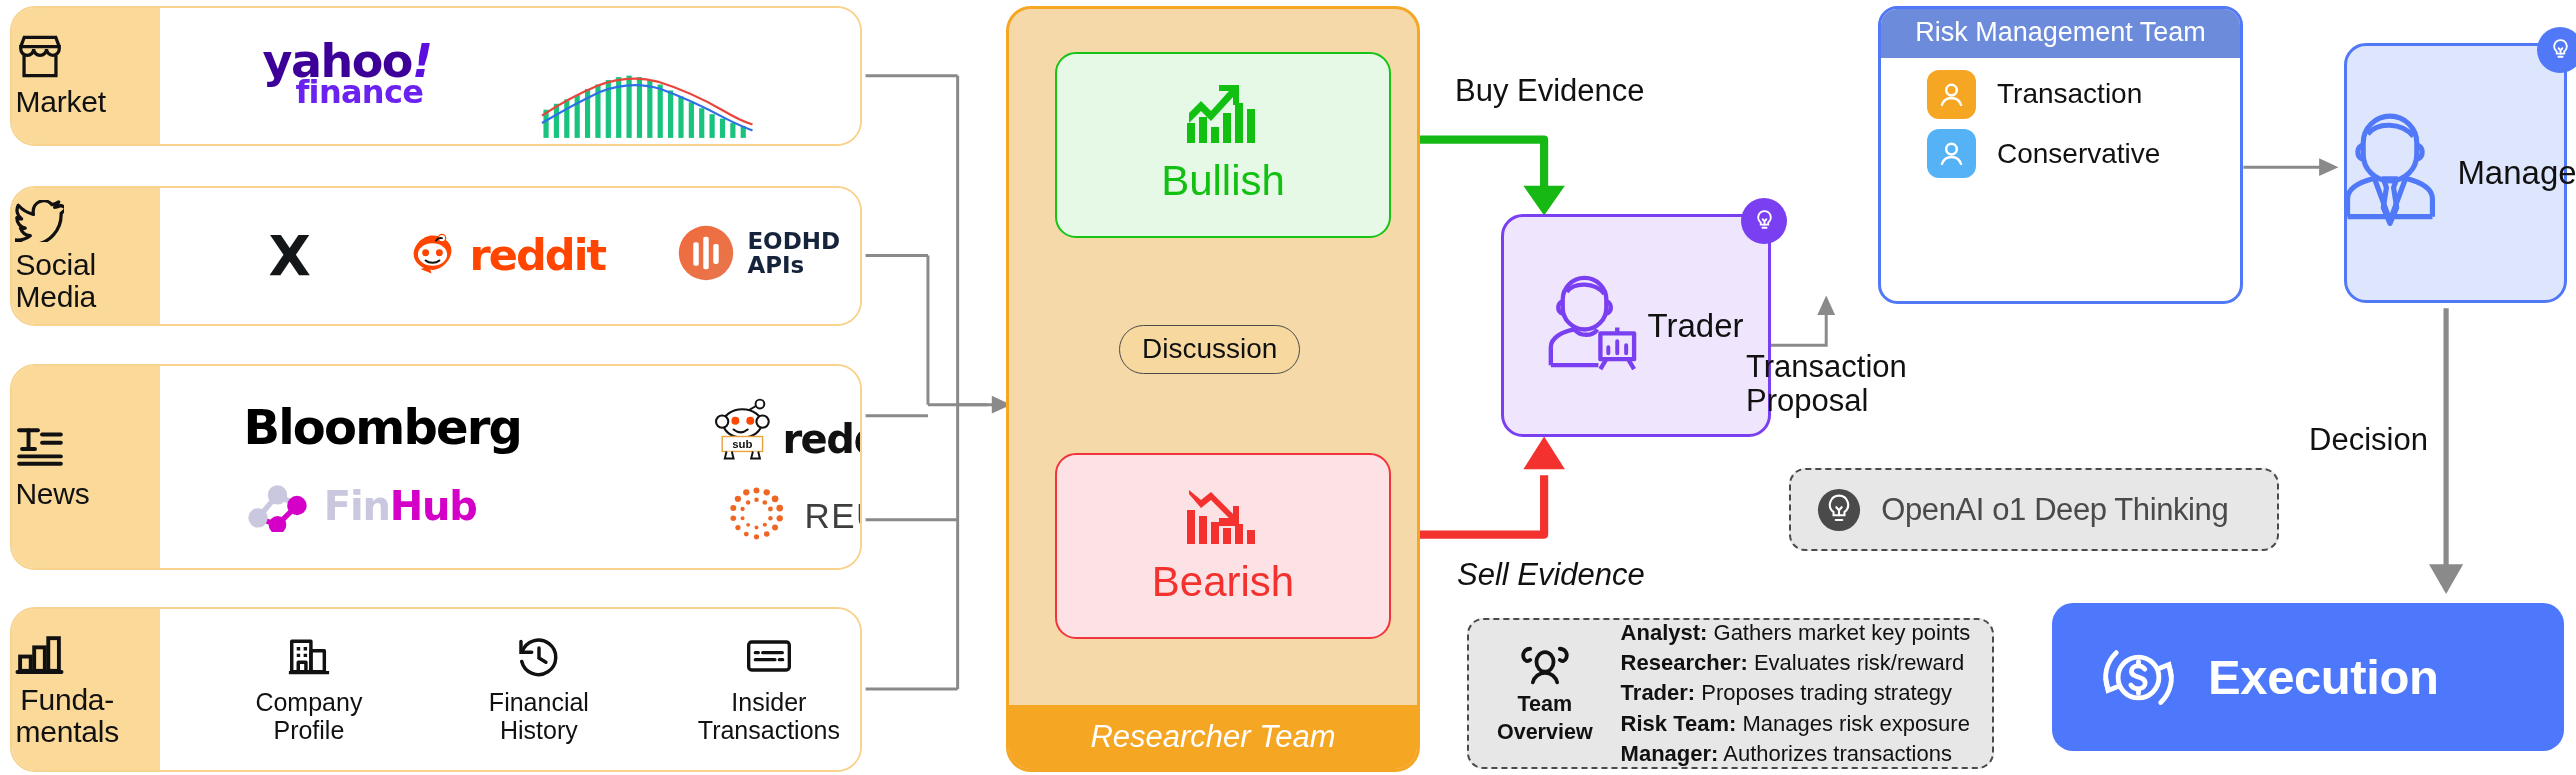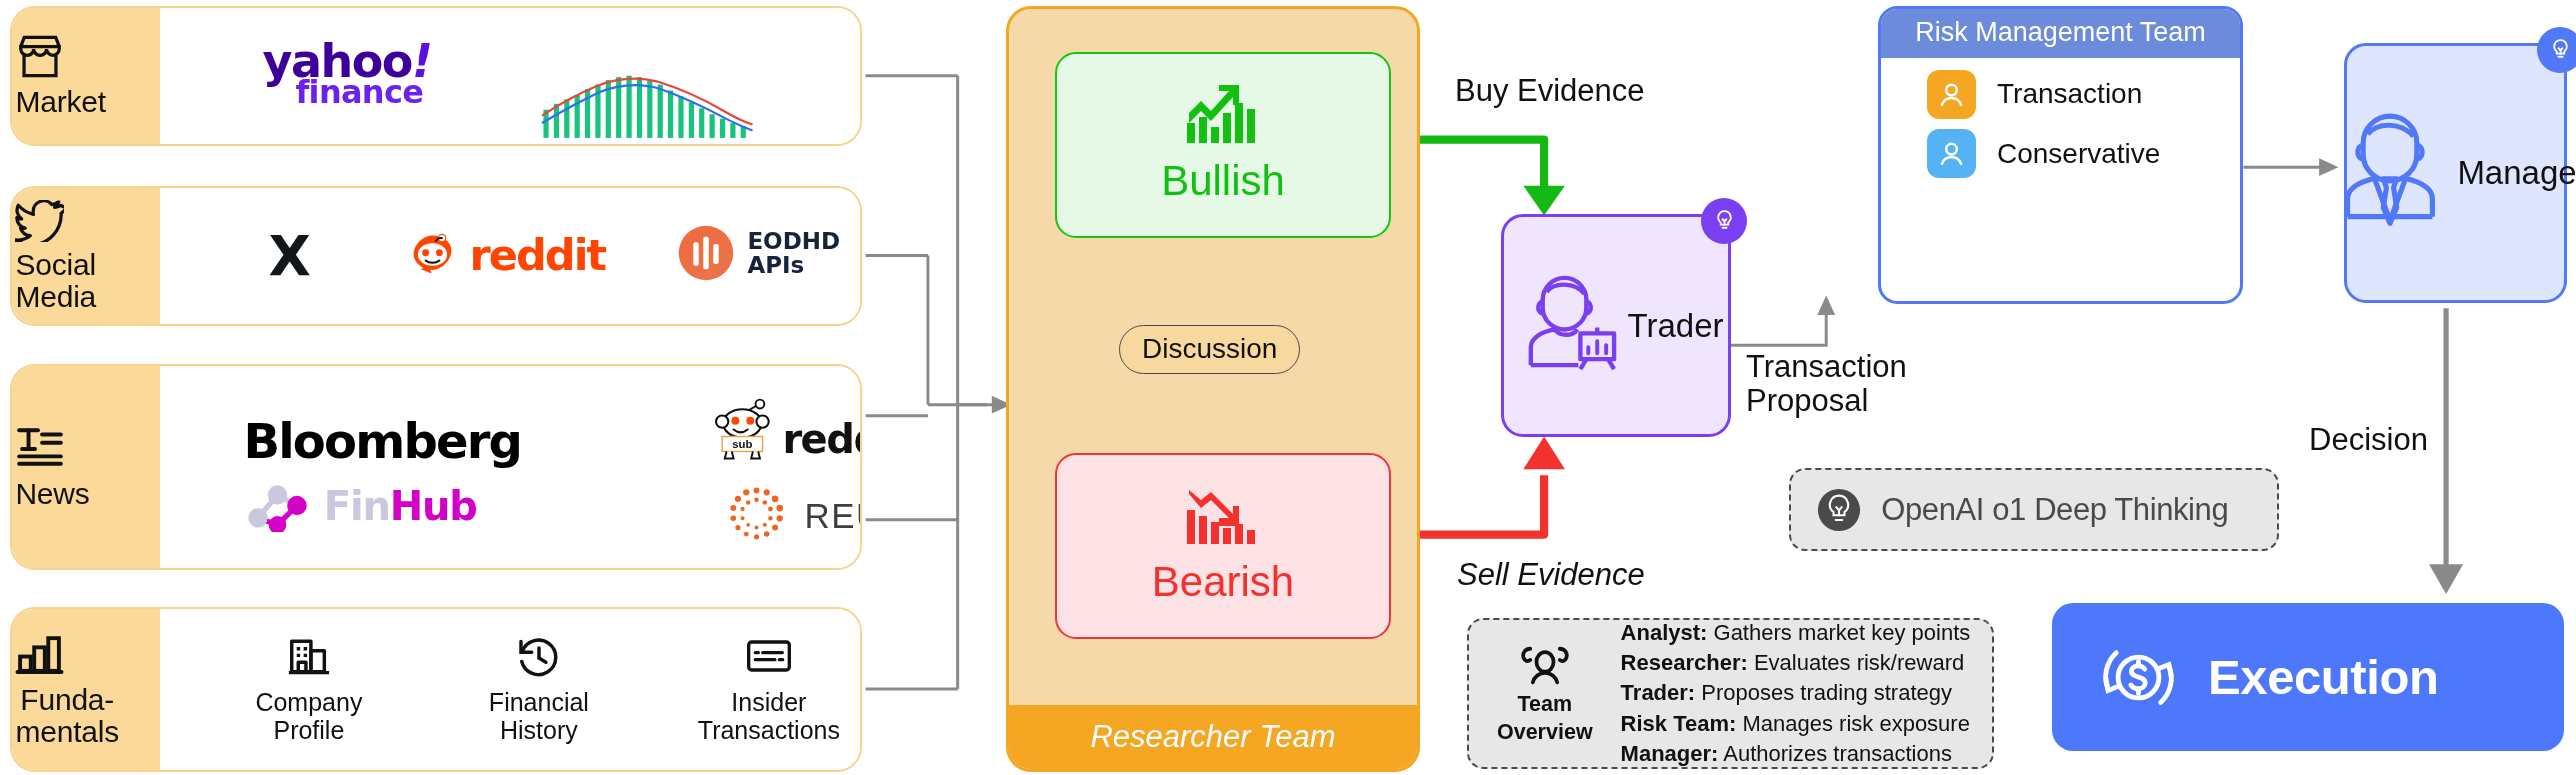--- a/index.html
+++ b/index.html
@@ -38,21 +38,21 @@
   .chartbox { position:relative; }
 
   .xlogo { font-family:"DejaVu Sans", sans-serif; font-size:55px; font-weight:700; color:#14171A; letter-spacing:-2.2px; }
 
   .reddit-wm { display:flex; align-items:center; gap:9px; }
   .reddit-wm .txt { font-size:43px; font-weight:700; color:#FF4500; letter-spacing:-1.9px; font-family:"DejaVu Sans",sans-serif;}
 
   .eodhd { display:flex; align-items:center; gap:12px; }
   .eodhd .txt { font-size:23px; font-weight:700; color:#16243B; line-height:1.05; letter-spacing:0px; font-family:"DejaVu Sans",sans-serif;}
 
-  .bloomberg { font-size:48px; font-weight:700; color:#000; letter-spacing:-1.8px; font-family:"DejaVu Sans", sans-serif;margin-top:14px; }
+  .bloomberg { font-size:48px; font-weight:700; color:#000; letter-spacing:-1.8px; font-family:"DejaVu Sans", sans-serif; }
 
   .finhub { display:flex; align-items:center; gap:10.4px; }
   .finhub .txt { font-size:40px; font-weight:700; letter-spacing:-1.2px; font-family:"DejaVu Sans", sans-serif;}
   .finhub .txt .a { color:#C9C8DE; }
   .finhub .txt .b { color:#D400C8; }
 
   .subreddit { display:flex; align-items:flex-end; gap:6px; }
   .subreddit .txt { font-size:40px; font-weight:700; color:#111; letter-spacing:-1.5px; font-family:"DejaVu Sans", sans-serif;}
 
   .reuters { display:flex; align-items:center; gap:15px; }
@@ -454,21 +454,21 @@
         </svg>
       </span>
       <div class="lbl">Bearish</div>
     </div>
 
     <div class="researcher-footer">
       <span>Researcher Team</span>
     </div>
   </div>
 
-  <div class="agentbox trader" style="left:1501px; top:214px; width:230px; height:223px;">
+  <div class="agentbox trader" style="left:1501px; top:214px; width:270px; height:223px;">
     <span style="margin-top:-4.5px;">
       <svg width="119" height="111" viewBox="0 0 60 56" fill="none" stroke="#7B3FF2" stroke-width="2.2" stroke-linejoin="round">
         <path d="M17 16a11 11 0 0 1 22 0v4a11 11 0 0 1-22 0z"></path>
         <path d="M17 17c-2.6 0-3.4 5 0 6M39 17c2.6 0 3.4 5 0 6"></path>
         <path d="M19 12c4-5 14-5 19 1"></path>
         <path d="M11 49v-9c0-5 6-8 12-9 2.6 3.6 9 3.6 11.5 0"></path>
         <path d="M11 49h24"></path>
         <rect x="36" y="33" width="17" height="13"></rect>
         <path d="M44.5 30v3M39 46l-3 5M50 46l3 5"></path>
         <g stroke-width="2" stroke-linecap="round">

